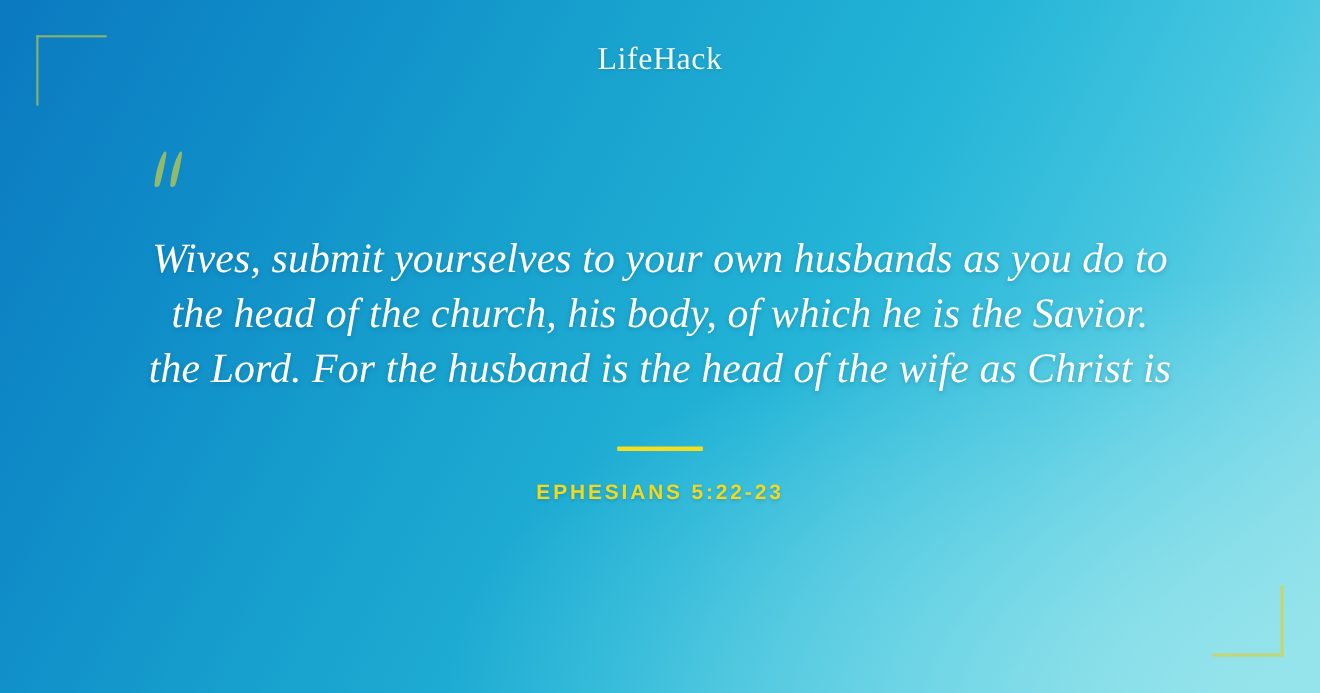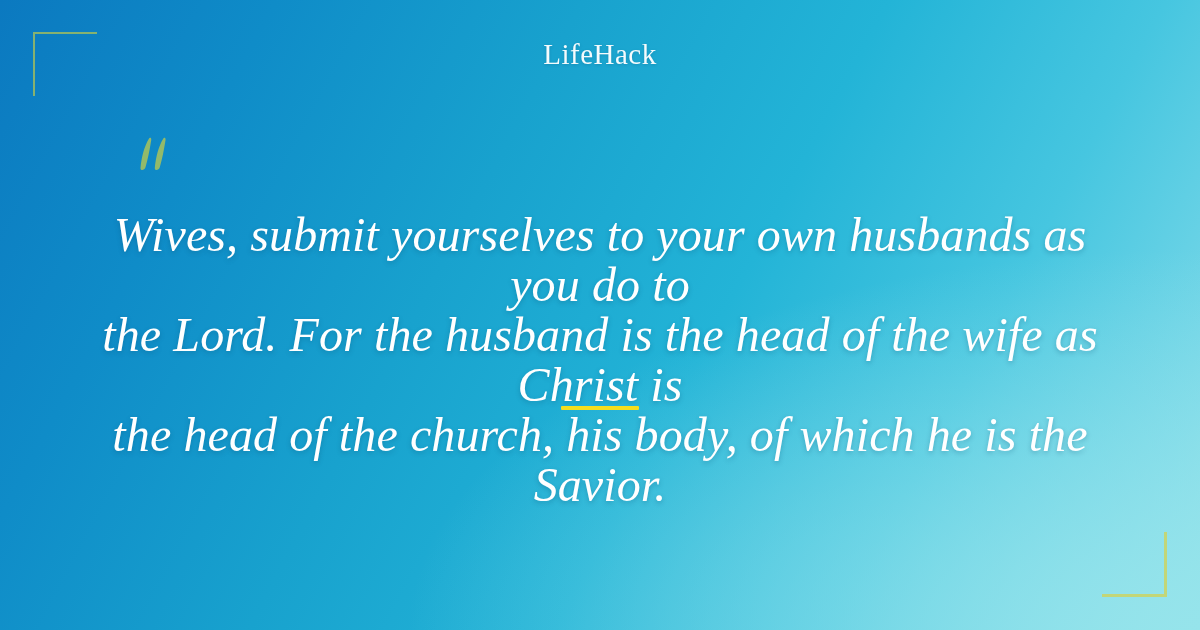--- a/index.html
+++ b/index.html
@@ -79,21 +79,21 @@
   .quote-block {
     position: absolute;
     top: 210px;
     left: 80px;
     width: 1040px;
     text-align: center;
   }
   .quote-text {
     font-family: "Liberation Serif", "DejaVu Serif", serif;
     font-style: italic;
-    font-size: 48px;
+    font-size: 38px;
     line-height: 50px;
     color: #ffffff;
     letter-spacing: 0.1px;
     text-shadow: 0 2px 5px rgba(0,70,105,0.28);
     margin: 0;
   }
 
   
   .divider {
     position: absolute;
@@ -133,19 +133,20 @@
     <svg width="60" height="70" viewBox="0 0 60 70" aria-hidden="true">
       <g fill="#9fbf63" opacity="0.92">
         <path d="M14.5 48 C15.6 36.5 18.4 26.4 22.6 19.2 C24.0 16.8 25.6 17.6 25.2 20.2 C23.6 30.4 21.6 40.0 19.4 47.6 C18.6 50.4 14.2 51.2 14.5 48 Z"></path>
         <path d="M28.8 48 C29.9 36.5 32.7 26.4 36.9 19.2 C38.3 16.8 39.9 17.6 39.5 20.2 C37.9 30.4 35.9 40.0 33.7 47.6 C32.9 50.4 28.5 51.2 28.8 48 Z"></path>
       </g>
     </svg>
   </div>
 
   <div class="quote-block">
     <p class="quote-text">Wives, submit yourselves to your own husbands as you do to</p>
+    <p class="quote-text">the head of the church, his body, of which he is the Savior.</p>
     <p class="quote-text">the Lord. For the husband is the head of the wife as Christ is</p>
-    <p class="quote-text">the head of the church, his body, of which he is the Savior.</p>
   </div>
 
   <div class="divider"></div>
+  <div class="citation">EPHESIANS 5:22-23</div>
 
 </div>
 
 </body></html>

